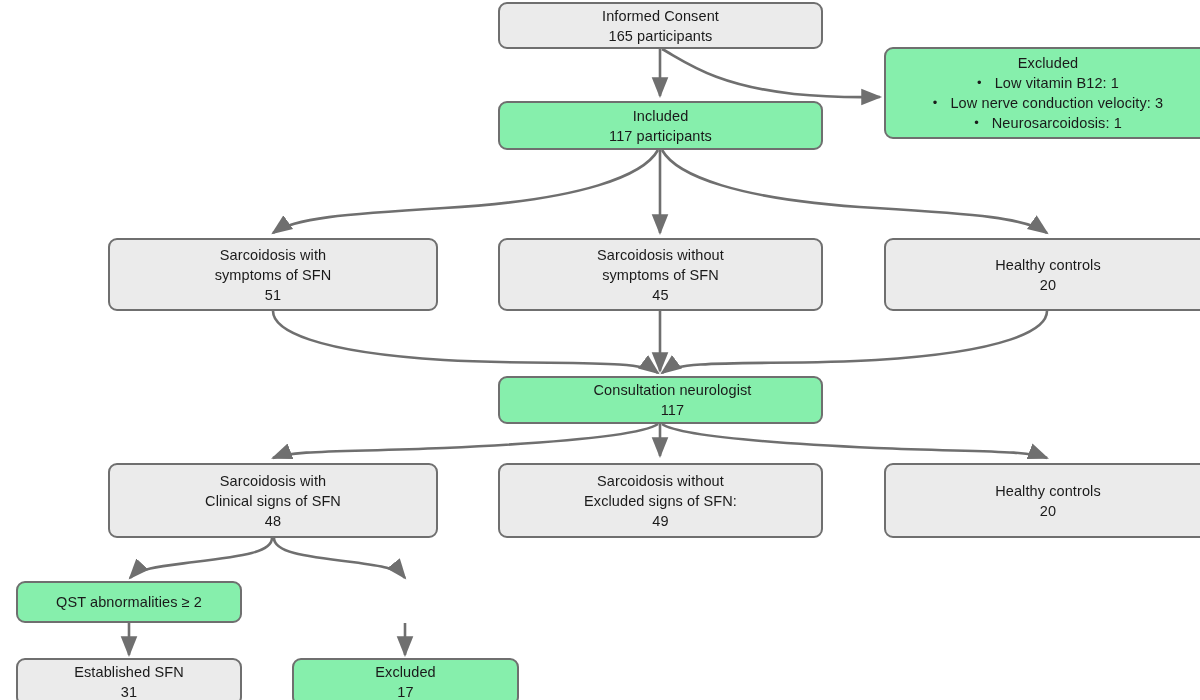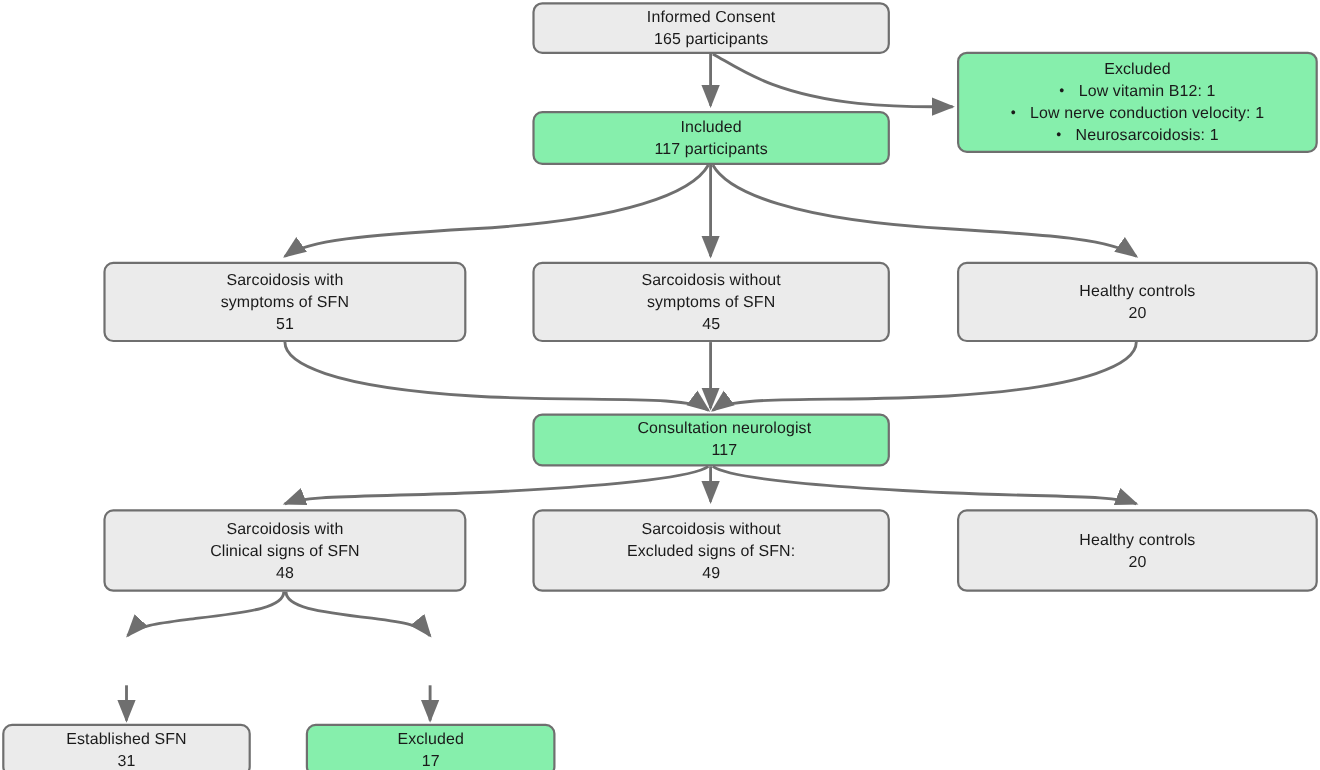--- a/index.html
+++ b/index.html
@@ -9,21 +9,21 @@
   }
   body {
     width: 1200px;
     height: 700px;
     position: relative;
     overflow: hidden;
     font-family: "Liberation Sans", sans-serif;
   }
   #flow-root {
     position: absolute;
-    left: 0;
+    left: 14px;
     top: 0;
     width: 1056px;
     height: 700px;
   }
   #edge-layer {
     position: absolute;
     left: 0;
     top: 0;
     width: 1200px;
     height: 700px;
@@ -118,21 +118,21 @@
 
   <div class="node" style="left:870px; top:47px; width:328px; height:92px;">
     <span class="line">Excluded</span>
     <div class="bullet-list">
       <div class="bullet-row">
         <span class="bullet-dot">•</span>
         <span class="line">Low vitamin B12: 1</span>
       </div>
       <div class="bullet-row">
         <span class="bullet-dot">•</span>
-        <span class="line">Low nerve conduction velocity: 1</span>
+        <span class="line">Low nerve conduction velocity: 3</span>
       </div>
       <div class="bullet-row">
         <span class="bullet-dot">•</span>
         <span class="line">Neurosarcoidosis: 1</span>
       </div>
     </div>
   </div>
 
   <div class="node" style="left:484px; top:101px; width:325px; height:49px;">
     <span class="line">Included</span>
@@ -171,20 +171,23 @@
     <span class="line">Sarcoidosis without</span>
     <span class="line">Excluded signs of SFN:</span>
     <span class="line">49</span>
   </div>
 
   <div class="node shaded" style="left:870px; top:463px; width:328px; height:75px;">
     <span class="line">Healthy controls</span>
     <span class="line">20</span>
   </div>
 
+  <div class="node" style="left:2px; top:581px; width:226px; height:42px;">
+    <span class="line">QST abnormalities ≥ 2</span>
+  </div>
 
 
   <div class="node shaded" style="left:2px; top:658px; width:226px; height:48px;">
     <span class="line">Established SFN</span>
     <span class="line">31</span>
   </div>
 
   <div class="node" style="left:278px; top:658px; width:227px; height:48px;">
     <span class="line">Excluded</span>
     <span class="line">17</span>

